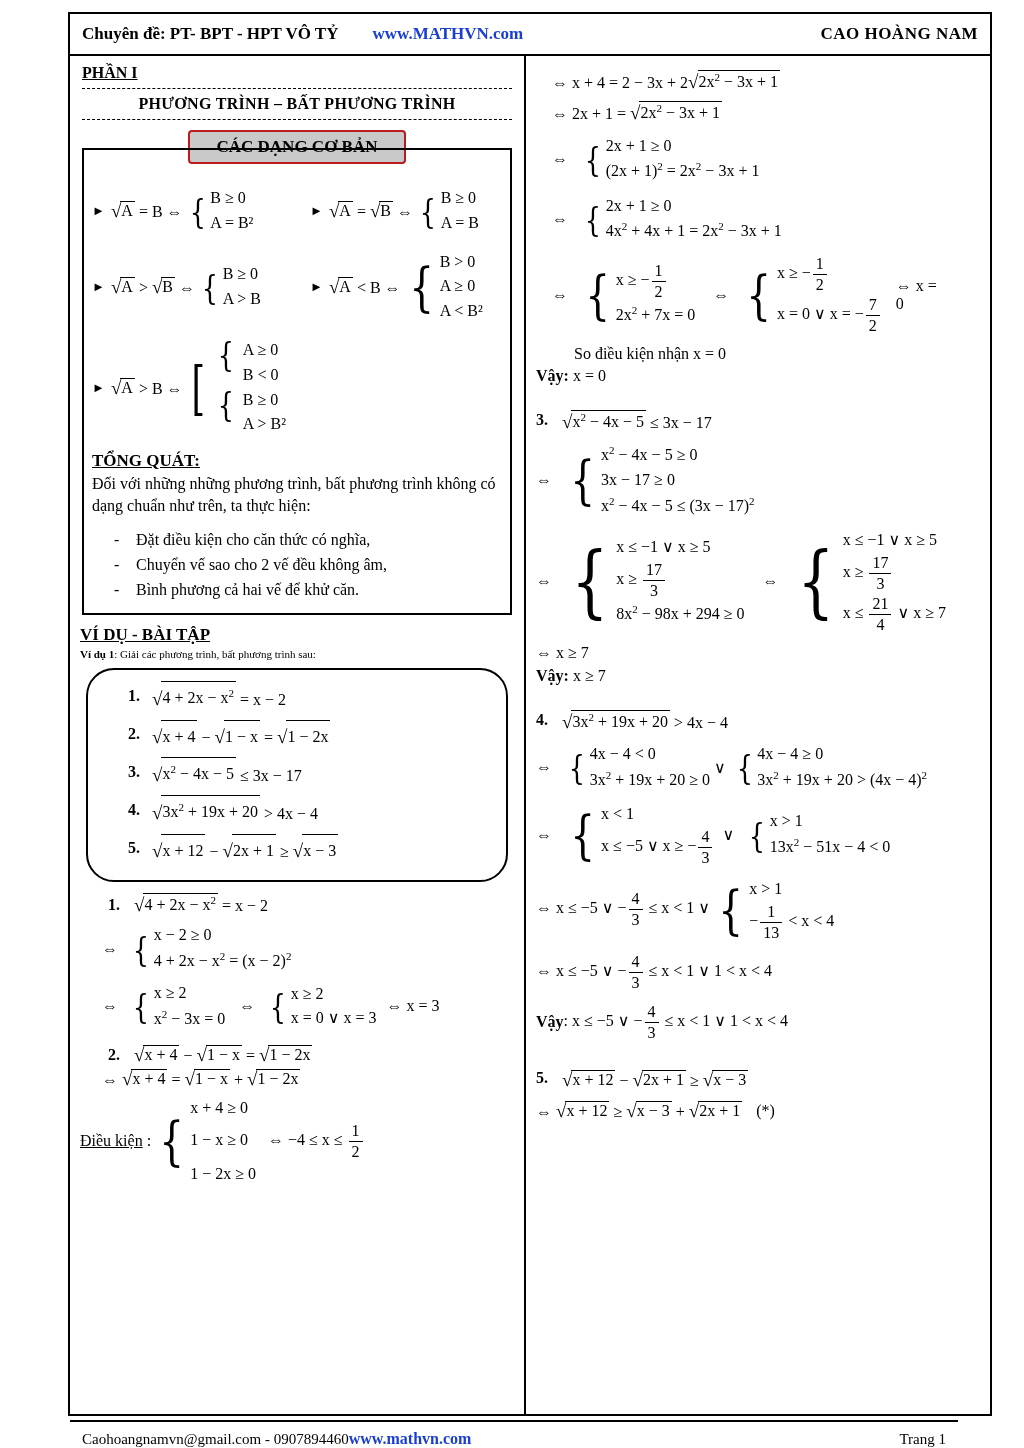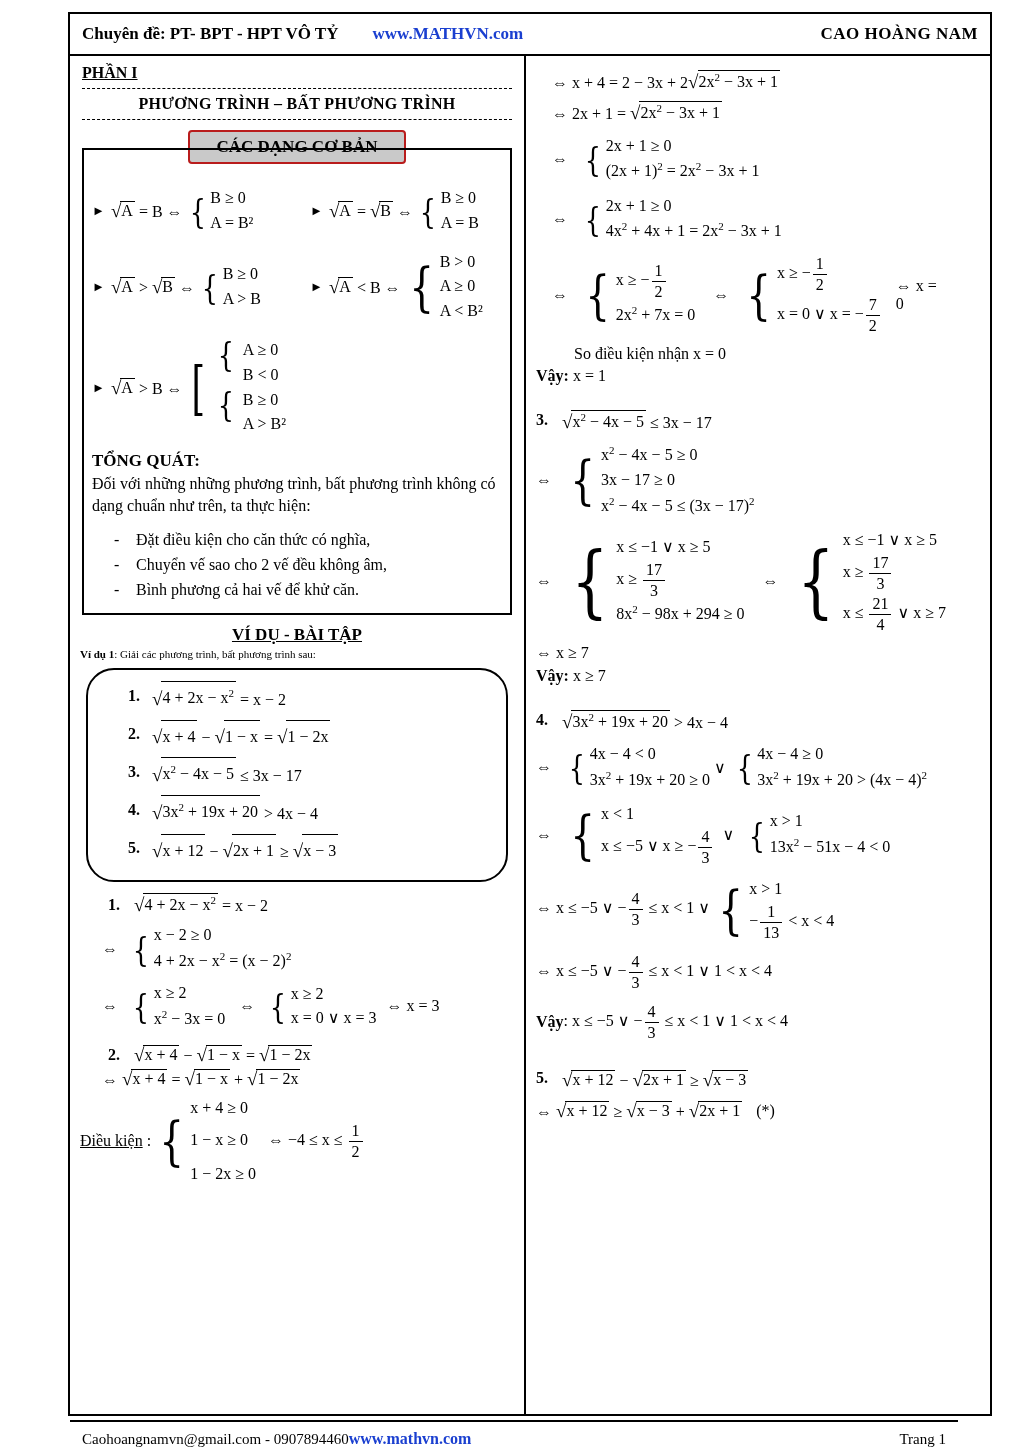--- a/index.html
+++ b/index.html
@@ -118,28 +118,28 @@
     font-size:58px;line-height:46px;
     font-family:"DejaVu Serif", serif;
     margin:0 2px 0 4px;
     transform:scaleX(.6);
     display:inline-block;
   }
   .stack{display:inline-block;vertical-align:middle;}
   .stack div{white-space:nowrap;line-height:1.55;}
   .sup{font-size:11px;vertical-align:super;}
   .tq{
-    font-weight:bold;font-size:17px;margin-top:8px;
+    font-weight:bold;font-size:17px;text-decoration:underline;margin-top:8px;
   }
   .para{font-size:16px;line-height:1.35;margin-top:2px;}
   ul.dashlist{margin:12px 0 0 0;padding-left:18px;list-style:none;}
   ul.dashlist li{font-size:16px;line-height:1.55;position:relative;padding-left:26px;}
   ul.dashlist li:before{content:"-";position:absolute;left:4px;}
   .vd-title{
-    text-align:center;font-weight:bold;font-size:17px;text-decoration:underline;
+    font-weight:bold;font-size:17px;text-decoration:underline;
     margin-top:10px;
   }
   .vd-line{font-size:11px;margin-top:3px;}
   .vd-line b{font-weight:bold;}
   .roundbox{
     border:2px solid #000;
     border-radius:28px;
     margin:8px 6px 0 6px;
     padding:10px 12px 10px 12px;
   }
@@ -392,21 +392,21 @@
         <span class="brace tall">{</span>
         <span class="stack">
           <div>x ≥ −<span class="frac"><span class="n">1</span><span class="d">2</span></span></div>
           <div>x = 0 ∨ x = −<span class="frac"><span class="n">7</span><span class="d">2</span></span></div>
         </span>
         <span style="margin-left:14px">⇔ x = 0</span>
       </div>
 
       <div class="note">So điều kiện nhận  x = 0</div>
       <div style="margin-top:4px">
-        <b>Vậy:</b><span> x = 1</span>
+        <b>Vậy:</b><span> x = 0</span>
       </div>
 
       <div class="r-prob">
         <span class="num">3.</span>
         <span><span class="radsym">√</span><span class="sqrt">x<span class="sup">2</span> − 4x − 5</span> ≤ 3x − 17</span>
       </div>
 
       <div class="rline">
         <span class="op">⇔</span>
         <span class="brace tall">{</span>

